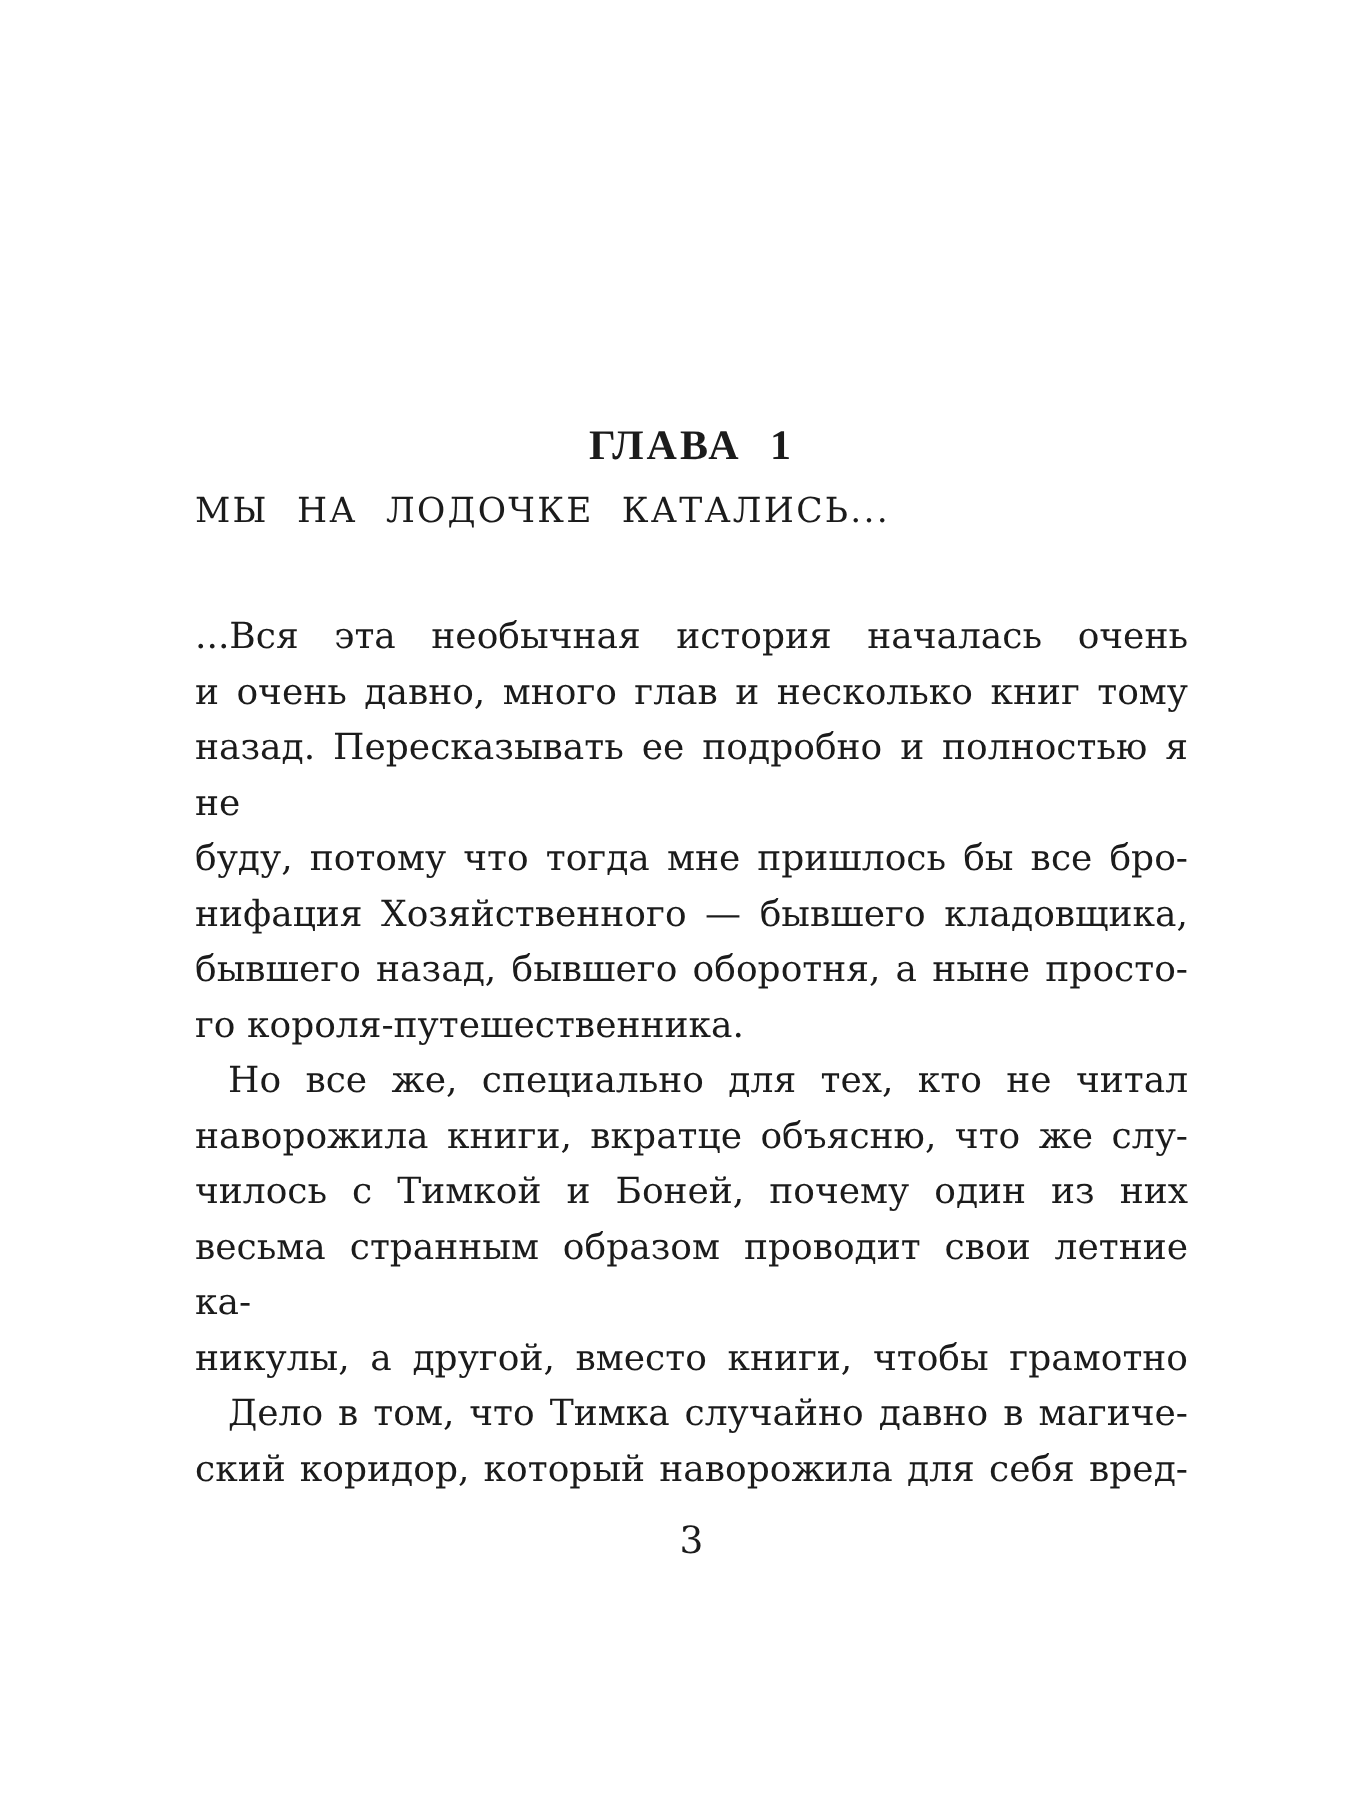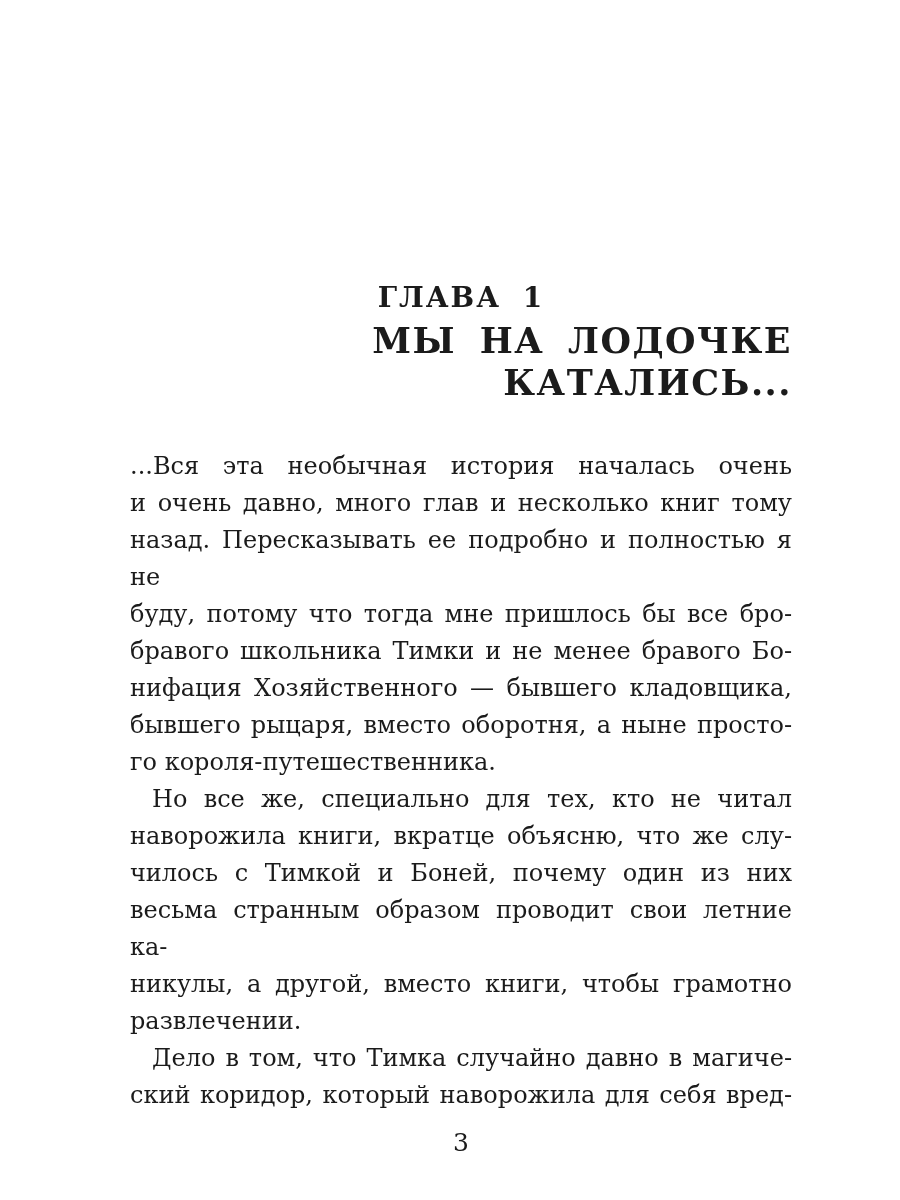--- a/index.html
+++ b/index.html
@@ -23,27 +23,28 @@
   }
   .chapter-heading {
     width: 662px;
     margin: 0 auto 0 130px;
     text-align: center;
     font-weight: bold;
     font-size: 28px;
     line-height: 32px;
     letter-spacing: 2px;
     word-spacing: 10px;
+    font-family: Liberation Serif, serif;
   }
   .chapter-title {
     width: 662px;
     margin: 6px auto 0 130px;
-    text-align: right;
-    font-weight: bold;
-    font-size: 35px;
+    text-align: left;
+    font-weight: normal;
+    font-size: 23px;
     line-height: 42px;
     letter-spacing: 1.5px;
     word-spacing: 10px;
   }
   .body-text {
     width: 662px;
     margin: 44px 0 0 130px;
     font-size: 24px;
     line-height: 37px;
   }
@@ -70,27 +71,25 @@
 <body>
 
 <div class="page">
   <div class="chapter-heading">ГЛАВА 1</div>
   <div class="chapter-title">МЫ НА ЛОДОЧКЕ КАТАЛИСЬ...</div>
   <div class="body-text" id="body-text">
       <div class="line">...Вся эта необычная история началась очень</div>
       <div class="line">и очень давно, много глав и несколько книг тому</div>
       <div class="line">назад. Пересказывать ее подробно и полностью я не</div>
       <div class="line">буду, потому что тогда мне пришлось бы все бро-</div>
-      <div class="line">бравого школьника Тимки и не менее бравого Бо-</div>
       <div class="line">нифация Хозяйственного — бывшего кладовщика,</div>
-      <div class="line">бывшего рыцаря, вместо оборотня, а ныне просто-</div>
+      <div class="line">бывшего назад, бывшего оборотня, а ныне просто-</div>
       <div class="line last">го короля-путешественника.</div>
       <div class="line indent">Но все же, специально для тех, кто не читал</div>
       <div class="line">наворожила книги, вкратце объясню, что же слу-</div>
       <div class="line">чилось с Тимкой и Боней, почему один из них</div>
       <div class="line">весьма странным образом проводит свои летние ка-</div>
       <div class="line">никулы, а другой, вместо книги, чтобы грамотно</div>
-      <div class="line last">развлечении.</div>
       <div class="line indent">Дело в том, что Тимка случайно давно в магиче-</div>
       <div class="line">ский коридор, который наворожила для себя вред-</div>
     </div>
   <div class="page-number">3</div>
 </div>
 
 </body></html>

